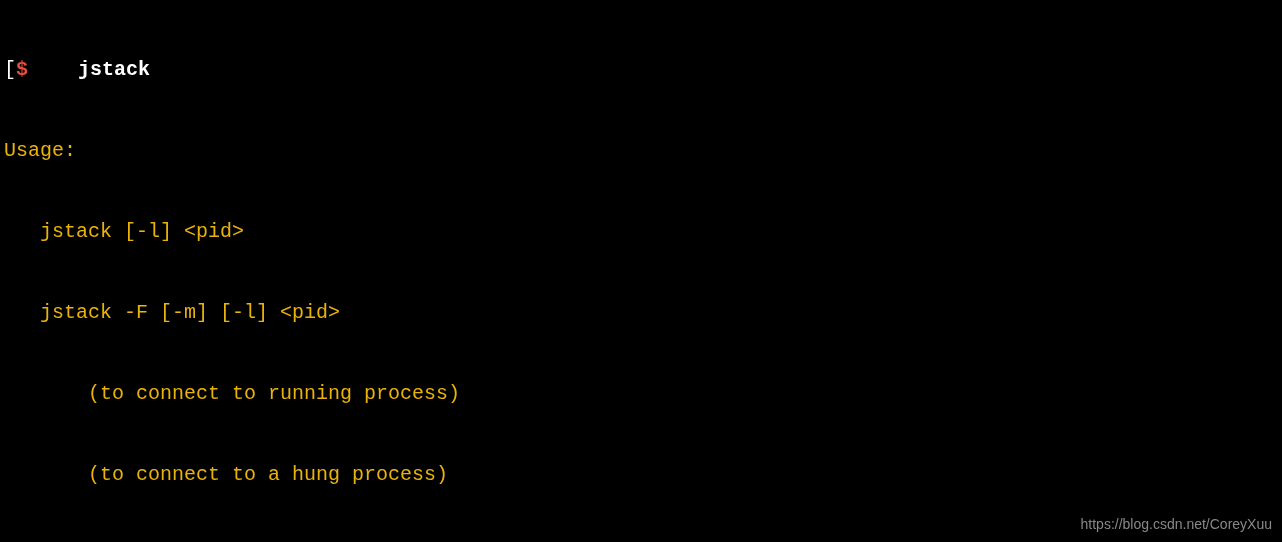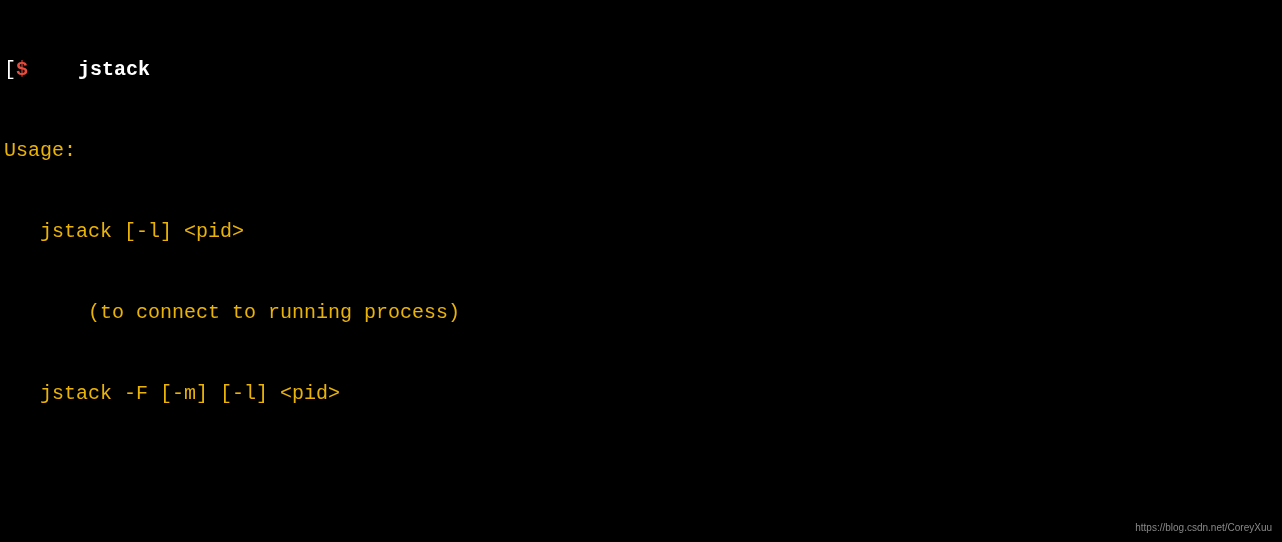--- a/index.html
+++ b/index.html
@@ -35,38 +35,39 @@
       margin-left: 38px;
     }
     .output {
       color: #eab308;
     }
     .watermark {
       position: absolute;
       bottom: 8px;
       right: 10px;
       color: #888888;
-      font-size: 10px;
+      font-size: 14px;
       font-family: Arial, sans-serif;
       text-align: right;
     }
     .indent1 { padding-left: 0; }
     .indent2 { padding-left: 3ch; }
     .indent3 { padding-left: 7ch; }
     .line { display: block; }
   </style>
 </head>
 <body>
 
 <div class="terminal">
   <span class="line"><span class="prompt-bracket">[</span><span class="prompt-dollar">$</span> <span class="command">jstack</span></span>
   <span class="line output indent1">Usage:</span>
   <span class="line output indent2">jstack [-l] &lt;pid&gt;</span>
+  <span class="line output indent2">jstack -F [-m] [-l] &lt;pid&gt;</span>
   <span class="line output indent3">(to connect to running process)</span>
-  <span class="line output indent2">jstack -F [-m] [-l] &lt;pid&gt;</span>
+  <span class="line output indent3">(to connect to a hung process)</span>
   
   
   
   
   
   
   
   
   
   

